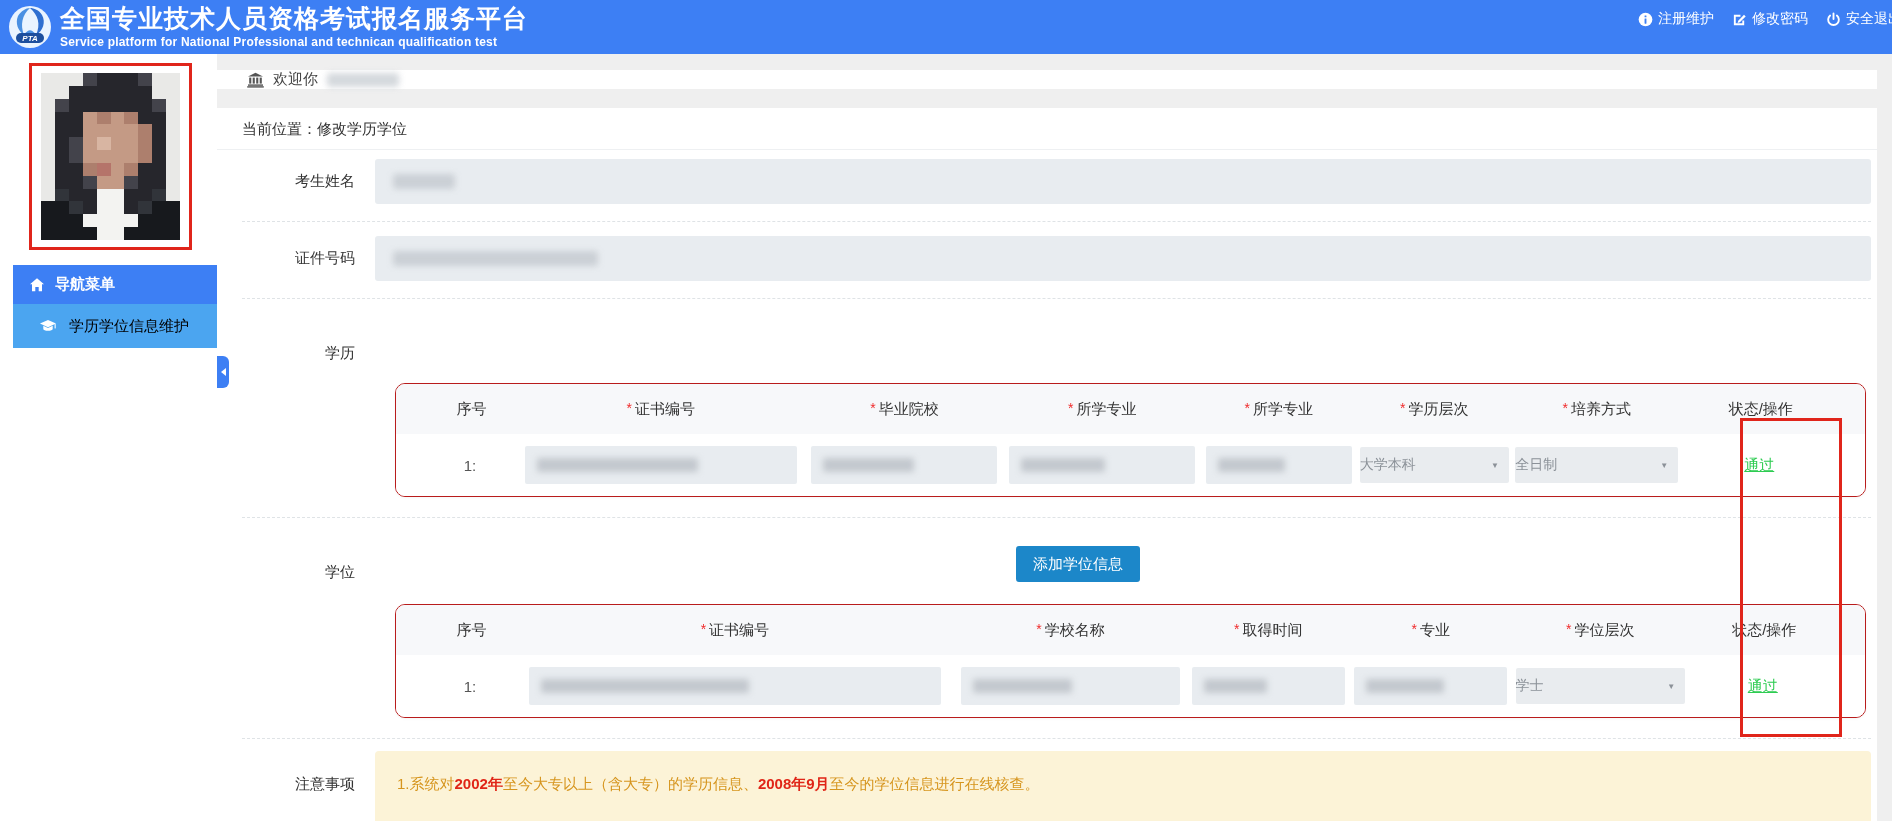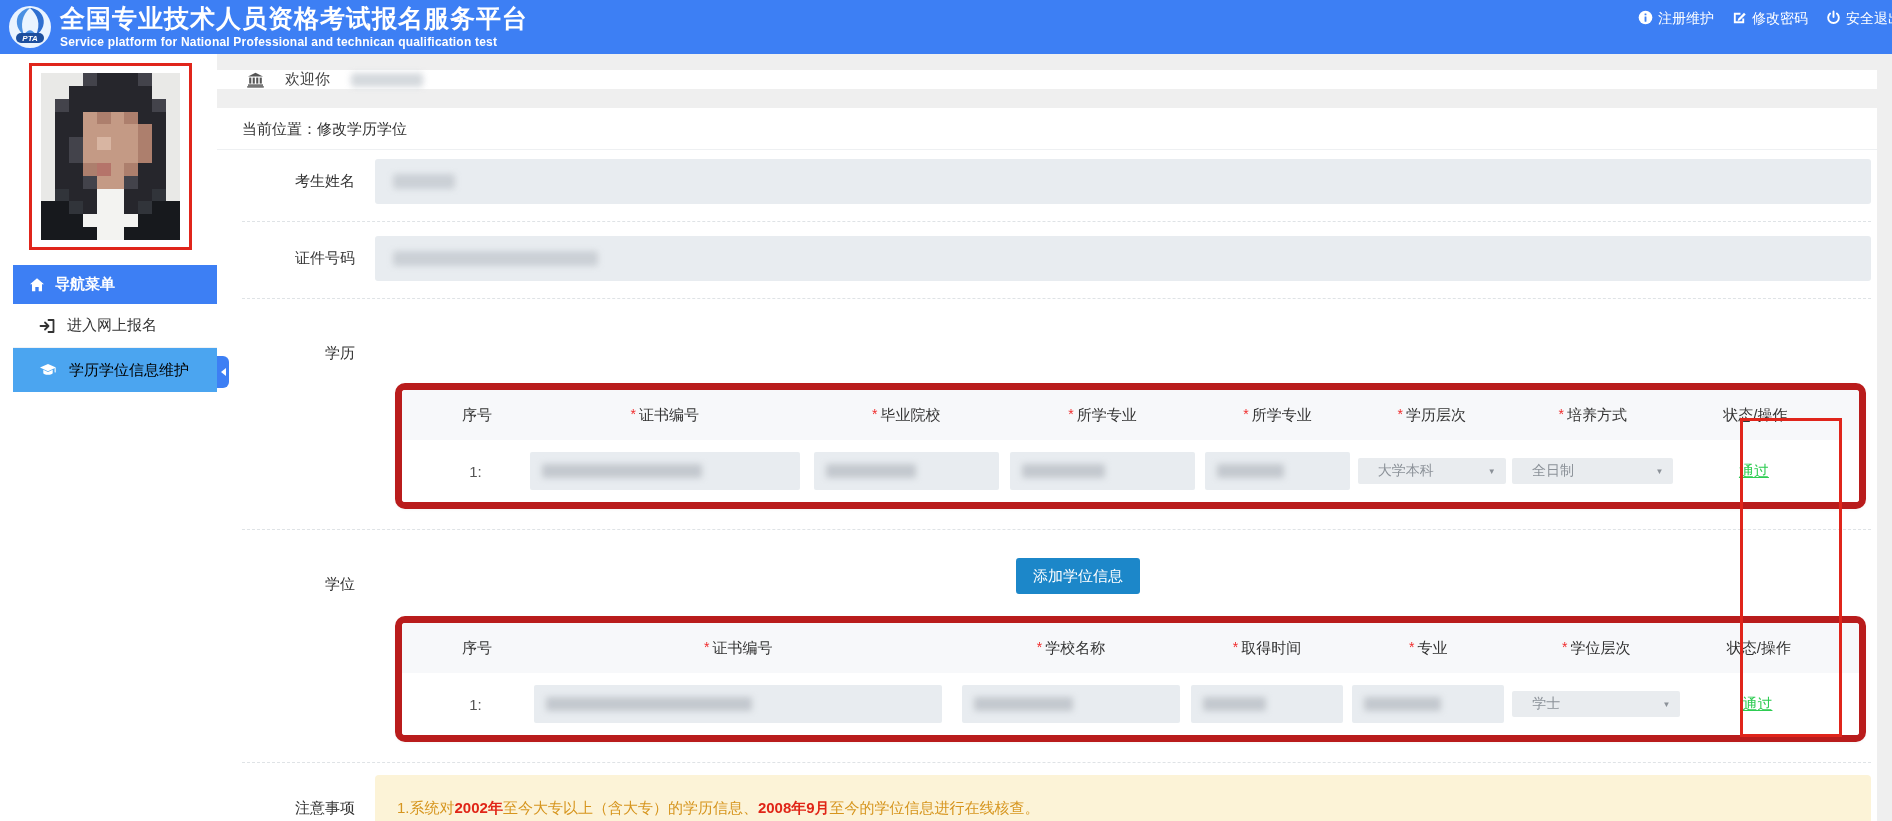--- a/index.html
+++ b/index.html
@@ -12,38 +12,38 @@
   body{font-family:"Liberation Sans","DejaVu Sans",sans-serif;background:#efefef;color:#333;}
   .page{position:relative;width:1892px;height:821px;overflow:hidden;}
 
   
   .app-header{height:54px;background:var(--header-blue);display:flex;align-items:center;padding:0 0 0 8px;overflow:hidden;}
   .logo{width:44px;height:44px;flex:none;margin-right:8px;}
   .titles{color:#fff;}
   .app-title{font-size:25px;font-weight:bold;letter-spacing:1px;line-height:1.1;}
   .app-subtitle{font-size:12px;font-weight:bold;margin-top:2px;letter-spacing:.2px;}
   .top-links{margin-left:auto;display:flex;align-items:flex-start;gap:18px;color:#fff;font-size:14px;align-self:flex-start;margin-top:10px;margin-right:-10px;white-space:nowrap;}
-  .top-link{display:flex;align-items:flex-start;gap:5px;cursor:pointer;}
+  .top-link{display:flex;align-items:center;gap:5px;cursor:pointer;}
   .top-link svg{display:block;}
 
   
   .shell{display:flex;height:767px;position:relative;}
   .sidebar{width:217px;flex:none;background:#fff;position:relative;}
   .photo-frame{position:absolute;left:29px;top:9px;width:163px;height:187px;border:3px solid var(--anno-red);background:#fff;display:flex;align-items:center;justify-content:center;}
   .photo-frame svg{width:139px;height:167px;}
   .side-nav{position:absolute;top:211px;left:0;right:0;padding-left:13px;}
   .nav-head{height:39px;background:var(--header-blue);color:#fff;display:flex;align-items:center;gap:10px;padding-left:16px;font-size:15px;font-weight:bold;}
   .nav-item{height:44px;display:flex;align-items:center;gap:12px;padding-left:26px;font-size:15px;color:#333;background:#fff;border-bottom:1px solid #f0f2f5;cursor:pointer;}
   .nav-item.active{background:var(--active-blue);color:#000000;border-bottom:none;}
   .collapse-tab{position:absolute;left:217px;top:302px;width:12px;height:32px;background:var(--header-blue);border-radius:0 6px 6px 0;display:flex;align-items:center;justify-content:center;cursor:pointer;z-index:5;}
   .collapse-tab .tri{width:0;height:0;border-top:4px solid transparent;border-bottom:4px solid transparent;border-right:5px solid #fff;}
 
   
   .main{flex:1;display:flex;flex-direction:column;min-width:0;}
-  .welcome-bar{margin:16px 15px 0 0;height:38px;background:#fff;display:flex;align-items:center;gap:21px;padding-left:30px;font-size:15px;color:#444;}
+  .welcome-bar{margin:16px 15px 0 0;height:38px;background:#fff;display:flex;align-items:center;gap:9px;padding-left:30px;font-size:15px;color:#444;}
   .panel{flex:1;margin:19px 15px 0 0;background:#fff;display:flex;flex-direction:column;}
   .breadcrumb{height:42px;line-height:42px;padding-left:25px;font-size:15px;color:#333;border-bottom:1px solid #eef0f2;font-weight:500;}
   .form{padding:9px 6px 0 25px;}
   .frow{display:flex;align-items:center;}
   .flabel{width:133px;flex:none;text-align:right;padding-right:20px;font-size:15px;color:#333;white-space:nowrap;}
   .fmain{flex:1;min-width:0;}
   .bigfield{height:45px;background:#e8ecf0;border-radius:3px;display:flex;align-items:center;padding-left:18px;}
   .dash{border-top:1px dashed #dfe3e6;}
   .m-dash1{margin-top:17px;}
   .row2{margin-top:14px;}
@@ -52,33 +52,33 @@
   .add-btn{background:var(--btn-blue);color:#fff;border:none;border-radius:3px;height:36px;padding:0 17px;font-size:15px;cursor:pointer;font-family:inherit;margin-left:-90px;}
   .m-dash2{margin-top:20px;}
 
   
   .blob{display:inline-block;height:15px;border-radius:2px;background:#c6cbd1;filter:blur(3px);opacity:.85;}
   .blob.b-name{width:62px;}
   .blob.b-id{width:205px;}
   .blob.b-wname{width:72px;height:14px;background:#cdd2d7;}
 
   
-  .card{margin-left:153px;margin-top:20px;margin-right:5px;background:#fff;border:7px solid #b91c1c;border-radius:10px;box-shadow:0 1px 3px rgba(0,0,0,.04);overflow:hidden;}
+  .card{margin-left:153px;margin-top:20px;margin-right:5px;background:#fff;border:1px solid #b91c1c;border-radius:10px;box-shadow:0 1px 3px rgba(0,0,0,.04);overflow:hidden;}
   .card2{margin-top:22px;}
   .thead{background:#f7f8fa;height:50px;display:grid;align-items:center;padding:0 28px;}
   .trow{height:62px;display:grid;align-items:center;padding:0 28px;background:#fff;}
   .g-edu{grid-template-columns:6.5% 20.5% 14% 14% 11% 11% 12% 1fr;}
   .g-deg{grid-template-columns:6.5% 31% 16.5% 11.5% 11.5% 12.5% 1fr;}
   .th{text-align:center;font-size:15px;color:#333;white-space:nowrap;}
   .req{color:var(--req-red);margin-right:3px;font-size:14px;vertical-align:1px;}
   .td{display:flex;justify-content:center;align-items:center;min-width:0;}
   .seq{font-size:15px;color:#555;}
   .cellfield{width:94%;height:38px;background:#e8ecf0;border-radius:2px;display:flex;align-items:center;padding-left:12px;}
   .cb{display:inline-block;height:14px;border-radius:2px;background:#c3c8ce;filter:blur(3px);}
-  .select{width:96%;height:26px;background:#e9ecef;border-radius:2px;display:flex;align-items:center;justify-content:space-between;padding:0 10px 0 20px;cursor:pointer;}
+  .select{width:96%;height:36px;background:#e9ecef;border-radius:2px;display:flex;align-items:center;justify-content:space-between;padding:0 10px 0 0;cursor:pointer;}
   .select .sel-txt{font-size:14px;color:#8b9198;}
   .select .caret{font-size:8px;color:#8b9198;}
   .pass{font-size:15px;color:var(--pass-green);text-decoration:underline;cursor:pointer;}
 
   
   .notes-row{margin-top:12px;align-items:flex-start;}
   .notes-row .flabel{padding-top:24px;}
   .note-box{background:#fcf3d7;border-radius:4px;min-height:78px;padding:24px 20px 20px 22px;font-size:15px;color:var(--note-orange);}
   .note-hl{color:var(--note-red);font-weight:bold;}
 
@@ -278,30 +278,20 @@
       </div>
       <nav class="side-nav">
         <div class="nav-head">
           <span>
             <svg width="16" height="16" viewBox="0 0 16 16" fill="#fff">
                 <path d="M8 1.2 15 7.2h-2v7H9.7v-4.2H6.3V14.2H3v-7H1z"></path>
               </svg>
           </span>
           <span>导航菜单</span>
         </div>
-        <div class="nav-item">
-          <span>
-            <svg width="16" height="16" viewBox="0 0 16 16" fill="none" stroke="#333" stroke-width="1.8" stroke-linecap="round" stroke-linejoin="round">
-                <path d="M1.5 8h7.5"></path>
-                <path d="M6 4.5 9.5 8 6 11.5"></path>
-                <path d="M9.5 2h5v12h-5"></path>
-              </svg>
-          </span>
-          <span>进入网上报名</span>
-        </div>
         <div class="nav-item active">
           <span>
             <svg width="18" height="16" viewBox="0 0 18 16" fill="#fff">
                 <path d="M9 2 17 5.6 9 9.2 1 5.6z"></path>
                 <path d="M4.3 7.8v3.1c0 1 2.1 1.8 4.7 1.8s4.7-.8 4.7-1.8V7.8L9 9.9z"></path>
                 <rect x="15.6" y="6" width="1.1" height="4.4" rx=".5"></rect>
               </svg>
           </span>
           <span>学历学位信息维护</span>
         </div>

